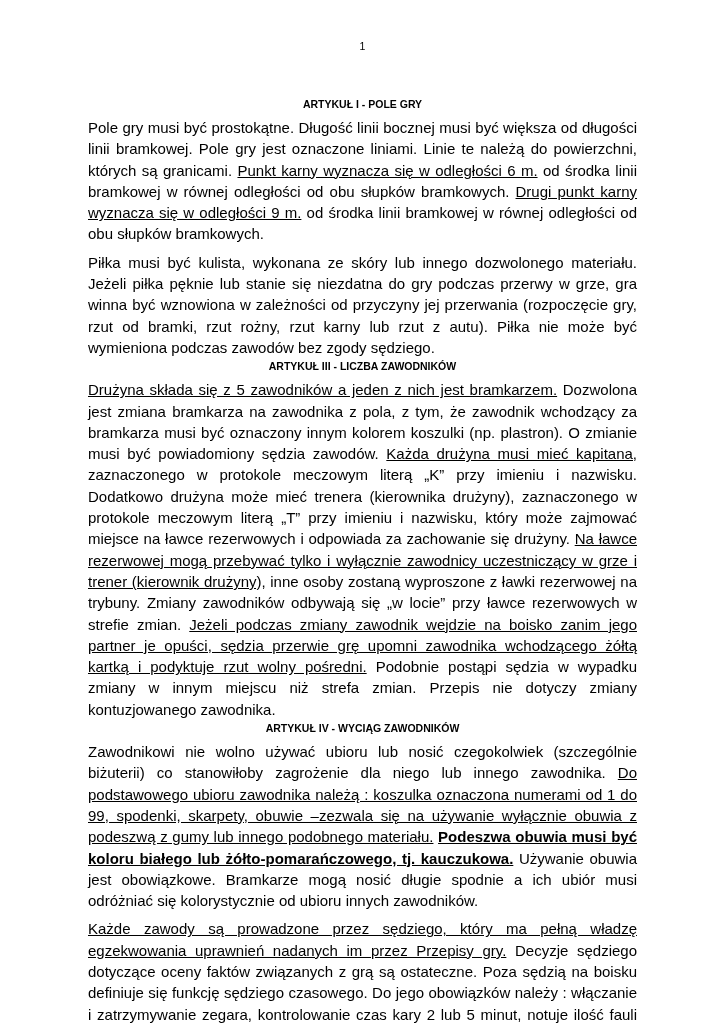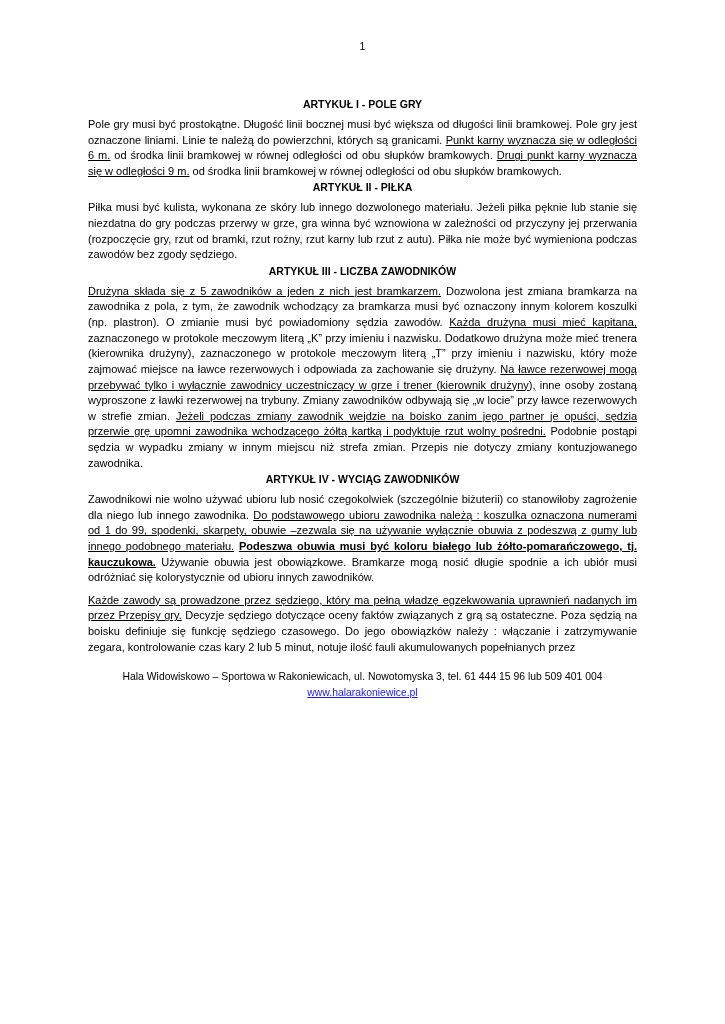--- a/index.html
+++ b/index.html
@@ -38,21 +38,21 @@
   .doc-title div { white-space: nowrap; }
   .article-heading {
     text-align: center;
     font-family: "Liberation Sans", sans-serif;
     font-weight: bold;
     font-size: 10.5px;
     margin-bottom: 4px;
   }
   .body-text {
     font-family: "Liberation Sans", sans-serif;
-    font-size: 11px;
+    font-size: 15px;
     line-height: 1.42;
     text-align: justify;
     margin: 7px 0 2px 0;
   }
   .footer {
     margin-top: 14px;
     text-align: center;
     font-family: "Liberation Sans", sans-serif;
     font-size: 10.4px;
     line-height: 1.5;
@@ -68,21 +68,20 @@
 <div class="page">
 
   <div class="page-number">1</div>
 
   <div class="doc-title">
   </div>
 
   <div id="articles-container">
       <div class="article-heading">ARTYKUŁ I - POLE GRY</div>
       <p class="body-text"><span>Pole gry musi być prostokątne. Długość linii bocznej musi być większa od długości linii bramkowej. Pole gry jest oznaczone liniami. Linie te należą do powierzchni, których są granicami. </span><span style="text-decoration: underline;">Punkt karny wyznacza się w odległości 6 m.</span><span> od środka linii bramkowej w równej odległości od obu słupków bramkowych. </span><span style="text-decoration: underline;">Drugi punkt karny wyznacza się w odległości 9 m.</span><span> od środka linii bramkowej w równej odległości od obu słupków bramkowych.</span></p>
-      <div class="article-heading">ARTYKUŁ II - PIŁKA</div>
       <p class="body-text"><span>Piłka musi być kulista, wykonana ze skóry lub innego dozwolonego materiału. Jeżeli piłka pęknie lub stanie się niezdatna do gry podczas przerwy w grze, gra winna być wznowiona w zależności od przyczyny jej przerwania (rozpoczęcie gry, rzut od bramki, rzut rożny, rzut karny lub rzut z autu). Piłka nie może być wymieniona podczas zawodów bez zgody sędziego.</span></p>
       <div class="article-heading">ARTYKUŁ III - LICZBA ZAWODNIKÓW</div>
       <p class="body-text"><span style="text-decoration: underline;">Drużyna składa się z 5 zawodników a jeden z nich jest bramkarzem.</span><span> Dozwolona jest zmiana bramkarza na zawodnika z pola, z tym, że zawodnik wchodzący za bramkarza musi być oznaczony innym kolorem koszulki (np. plastron). O zmianie musi być powiadomiony sędzia zawodów. </span><span style="text-decoration: underline;">Każda drużyna musi mieć kapitana,</span><span> zaznaczonego w protokole meczowym literą „K” przy imieniu i nazwisku. Dodatkowo drużyna może mieć trenera (kierownika drużyny), zaznaczonego w protokole meczowym literą „T” przy imieniu i nazwisku, który może zajmować miejsce na ławce rezerwowych i odpowiada za zachowanie się drużyny. </span><span style="text-decoration: underline;">Na ławce rezerwowej mogą przebywać tylko i wyłącznie zawodnicy uczestniczący w grze i trener (kierownik drużyny),</span><span> inne osoby zostaną wyproszone z ławki rezerwowej na trybuny. Zmiany zawodników odbywają się „w locie” przy ławce rezerwowych w strefie zmian. </span><span style="text-decoration: underline;">Jeżeli podczas zmiany zawodnik wejdzie na boisko zanim jego partner je opuści, sędzia przerwie grę upomni zawodnika wchodzącego żółtą kartką i podyktuje rzut wolny pośredni.</span><span> Podobnie postąpi sędzia w wypadku zmiany w innym miejscu niż strefa zmian. Przepis nie dotyczy zmiany kontuzjowanego zawodnika.</span></p>
       <div class="article-heading">ARTYKUŁ IV - WYCIĄG ZAWODNIKÓW</div>
       <p class="body-text"><span>Zawodnikowi nie wolno używać ubioru lub nosić czegokolwiek (szczególnie biżuterii) co stanowiłoby zagrożenie dla niego lub innego zawodnika. </span><span style="text-decoration: underline;">Do podstawowego ubioru zawodnika należą : koszulka oznaczona numerami od 1 do 99, spodenki, skarpety, obuwie –zezwala się na używanie wyłącznie obuwia z podeszwą z gumy lub innego podobnego materiału.</span><span> </span><span style="text-decoration: underline; font-weight: bold;">Podeszwa obuwia musi być koloru białego lub żółto-pomarańczowego, tj. kauczukowa.</span><span> Używanie obuwia jest obowiązkowe. Bramkarze mogą nosić długie spodnie a ich ubiór musi odróżniać się kolorystycznie od ubioru innych zawodników.</span></p>
       <p class="body-text"><span style="text-decoration: underline;">Każde zawody są prowadzone przez sędziego, który ma  pełną władzę egzekwowania uprawnień nadanych im przez Przepisy gry.</span><span> Decyzje sędziego dotyczące oceny faktów związanych z grą są ostateczne. Poza sędzią na boisku definiuje się funkcję sędziego czasowego. Do jego obowiązków należy : włączanie i zatrzymywanie zegara, kontrolowanie czas kary 2 lub 5 minut, notuje ilość fauli akumulowanych popełnianych przez</span></p>
     </div>
 
   <div class="footer">
     <div>Hala Widowiskowo – Sportowa w Rakoniewicach, ul. Nowotomyska 3, tel. 61 444 15 96 lub 509 401 004</div>

